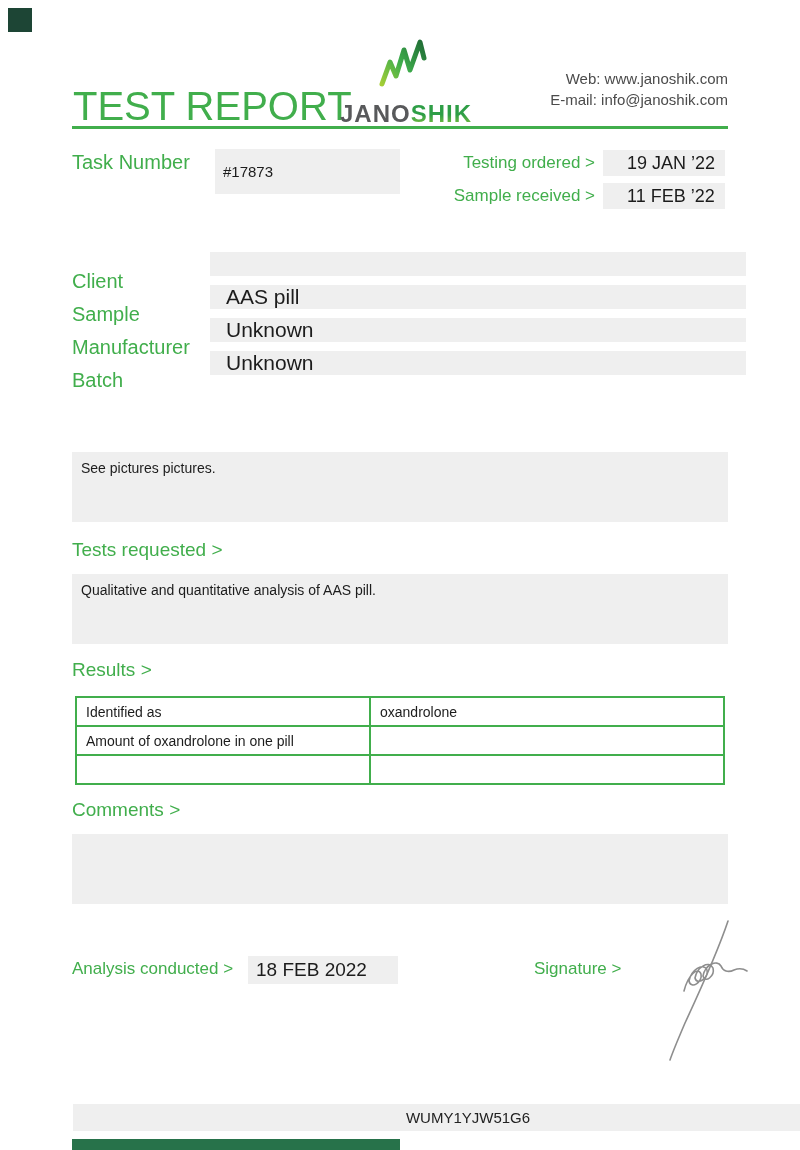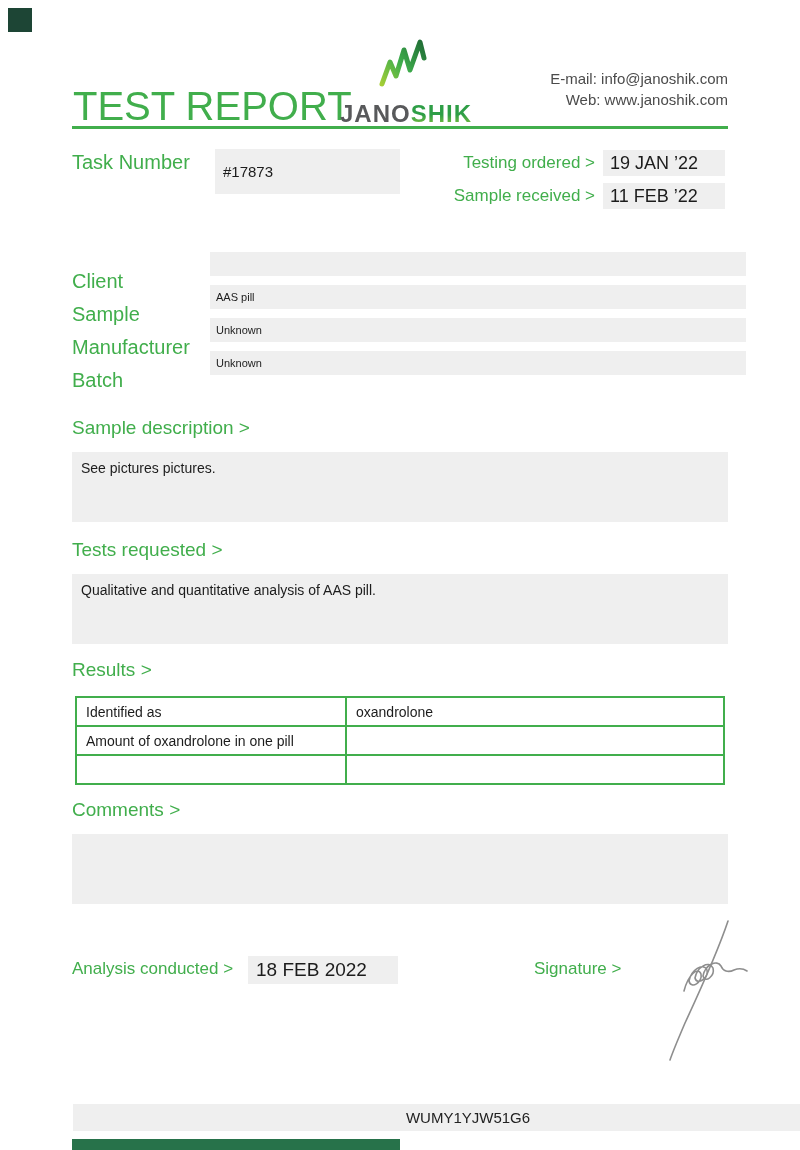--- a/index.html
+++ b/index.html
@@ -26,36 +26,36 @@
   .contact{right:72px;top:68px;text-align:right;font-size:15px;color:#4b4b4b;line-height:21px;}
   .rule{left:72px;top:126px;width:656px;height:3px;background:#41ae4c;}
 
   
   .task-label{left:72px;top:151px;font-size:20px;}
   .task-box{left:215px;top:149px;width:185px;height:45px;font-size:15px;display:flex;align-items:center;padding-left:8px;box-sizing:border-box;}
   .meta-right-label{width:150px;text-align:right;font-size:17px;}
   .meta-row{position:absolute;display:flex;align-items:center;gap:8px;left:445px;}
   .meta-row.r1{top:150px;}
   .meta-row.r2{top:183px;}
-  .date-box{width:122px;height:26px;font-size:18px;display:flex;align-items:center;padding-left:7px;box-sizing:border-box;}
+  .date-box{width:122px;height:26px;font-size:18px;display:flex;align-items:center;padding-left:24px;box-sizing:border-box;}
 
   
   .detail-label{left:72px;font-size:20px;margin-top:16px;}
-  .detail-box{left:210px;width:536px;height:24px;font-size:11px;display:flex;align-items:center;padding-left:6px;box-sizing:border-box;}
+  .detail-box{left:210px;width:536px;height:24px;font-size:21px;display:flex;align-items:center;padding-left:16px;box-sizing:border-box;}
 
   
   .section-heading{left:72px;font-size:19px;}
   .section-box{left:72px;width:656px;height:70px;font-size:14px;padding:8px 9px;box-sizing:border-box;color:#1c1c1c;}
 
   
   .results-table{left:75px;top:696px;width:650px;border:2px solid #41ae4c;box-sizing:border-box;}
   .rt-row{display:flex;border-bottom:2px solid #41ae4c;height:27px;}
   .rt-row:last-child{border-bottom:none;}
   .rt-cell{display:flex;align-items:center;padding-left:9px;font-size:14px;box-sizing:border-box;}
-  .rt-cell.c1{width:270px;border-right:2px solid #41ae4c;}
+  .rt-cell.c1{width:294px;border-right:2px solid #41ae4c;}
   .rt-cell.c2{flex:1;}
 
   
   .analysis-label{left:72px;top:959px;font-size:17px;}
   .analysis-box{left:248px;top:956px;width:150px;height:28px;font-size:19px;display:flex;align-items:center;padding-left:8px;box-sizing:border-box;}
   .signature-label{left:534px;top:959px;font-size:17px;}
   .signature-svg{left:638px;top:913px;}
 
   .verify-line{left:72px;top:1068px;width:656px;text-align:center;font-size:20px;letter-spacing:0.3px;}
   .key-box{left:73px;top:1104px;width:790px;height:27px;display:flex;align-items:center;justify-content:center;font-size:15px;color:#222;}
@@ -81,26 +81,26 @@
       </defs>
       <path d="M8 46 L16 24 L22 38 L30 12 L36 32 L46 4 L50 20" fill="none" stroke="url(#lg)" stroke-width="5" stroke-linecap="round" stroke-linejoin="round"></path>
     </svg>
     <div class="logo-text">
       <span class="dark">JANO</span><span class="lit">SHIK</span>
     </div>
   </div>
 
   <div class="abs contact">
     <div>
+      <span>Web:</span>
+      <span>www.janoshik.com</span>
+    </div>
+    <div>
       <span>E-mail:</span>
       <span>info@janoshik.com</span>
-    </div>
-    <div>
-      <span>Web:</span>
-      <span>www.janoshik.com</span>
     </div>
   </div>
 
   <div class="abs rule"></div>
 
   <div class="abs task-label green">Task Number</div>
   <div class="abs task-box graybox">#17873</div>
 
   <div class="meta-row r1">
     <span class="meta-right-label green">Testing ordered &gt;</span>
@@ -116,21 +116,20 @@
 
   <div class="abs detail-label green" style="top:287px;">Sample</div>
   <div class="abs detail-box graybox" style="top:285px;">AAS pill</div>
 
   <div class="abs detail-label green" style="top:320px;">Manufacturer</div>
   <div class="abs detail-box graybox" style="top:318px;">Unknown</div>
 
   <div class="abs detail-label green" style="top:353px;">Batch</div>
   <div class="abs detail-box graybox" style="top:351px;">Unknown</div>
 
-  <div class="abs section-heading green" style="top:417px;">Sample description &gt;</div>
   <div class="abs section-box graybox" style="top:452px;">See pictures pictures.</div>
 
   <div class="abs section-heading green" style="top:539px;">Tests requested &gt;</div>
   <div class="abs section-box graybox" style="top:574px;">Qualitative and quantitative analysis of AAS pill.</div>
 
   <div class="abs section-heading green" style="top:659px;">Results &gt;</div>
   <div class="abs results-table">
     <div class="rt-row">
       <div class="rt-cell c1">Identified as</div>
       <div class="rt-cell c2">oxandrolone</div>

